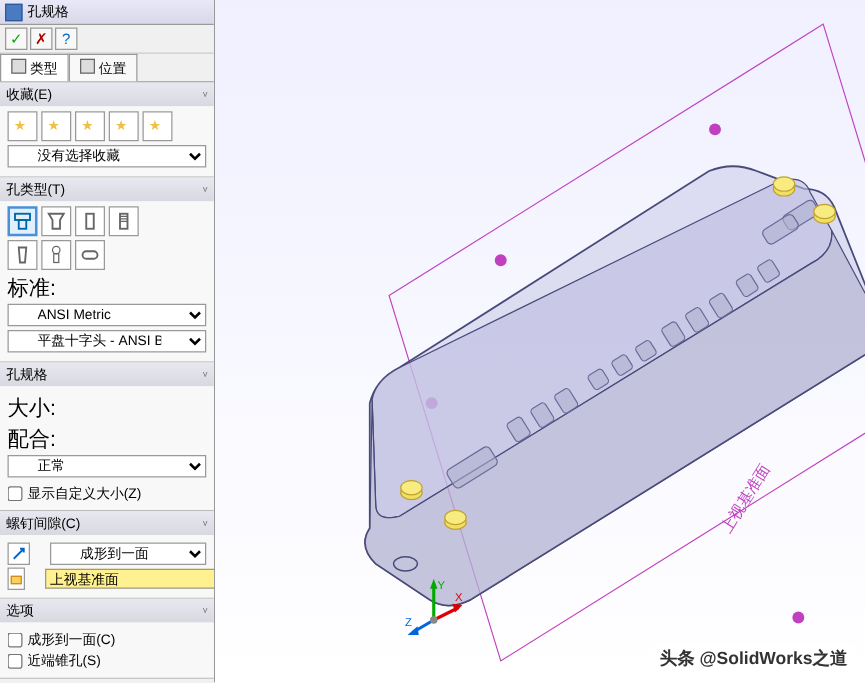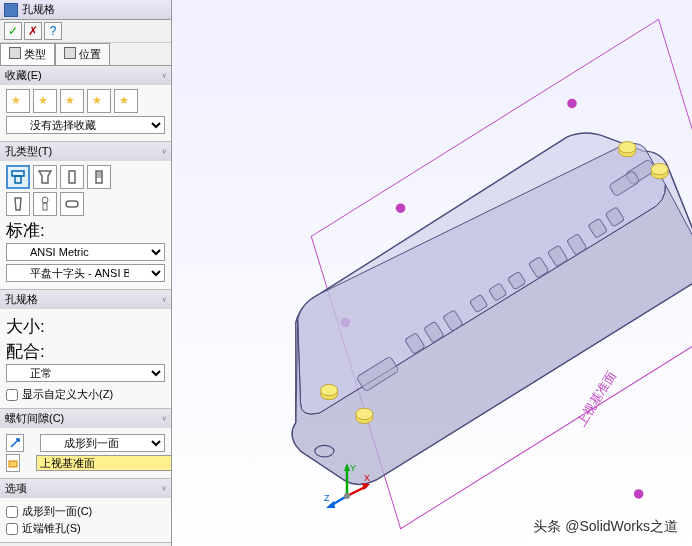--- a/index.html
+++ b/index.html
@@ -28,21 +28,21 @@
 .label { font-size: 17px; margin: 2px 0 1px 0; }
 .cbx-row { display: flex; align-items: center; gap: 4px; font-size: 11px; margin: 2px 0; }
 .cbx-row input { width: 12px; height: 12px; }
 .field-row { display: flex; gap: 16px; align-items: center; margin: 2px 0; }
 .field-row .fico { width: 18px; height: 18px; border: 1px solid #999; background: #fff; display: flex; align-items: center; justify-content: center; }
 .field-row .finput { flex: 1; font-size: 11px; padding: 1px 3px; border: 1px solid #999; }
 .field-row .finput.highlight { background: #fff090; }
 .viewport { flex: 1; position: relative; background: linear-gradient(#f0f0ff, #fff); }
 .model-svg { width: 100%; height: 100%; }
 .triad { position: absolute; left: 150px; bottom: 35px; width: 50px; height: 50px; }
-.attrib { position: absolute; right: 8px; bottom: 8px; font-size: 14px; color: #333; background: rgba(255,255,255,0.8); padding: 2px 6px; }
+.attrib { position: absolute; right: 8px; bottom: 8px; font-size: 14px; color: #333; background: rgba(255,255,255,0.8); padding: 2px 6px; font-weight: bold; }
 .star-ico { display: inline-block; width: 14px; height: 14px; color: #f0c040; }
 </style>
 </head>
 <body>
 
 <div class="panel">
   <div class="titlebar">
     <span class="ico"></span>
     <span>孔规格</span>
   </div>

